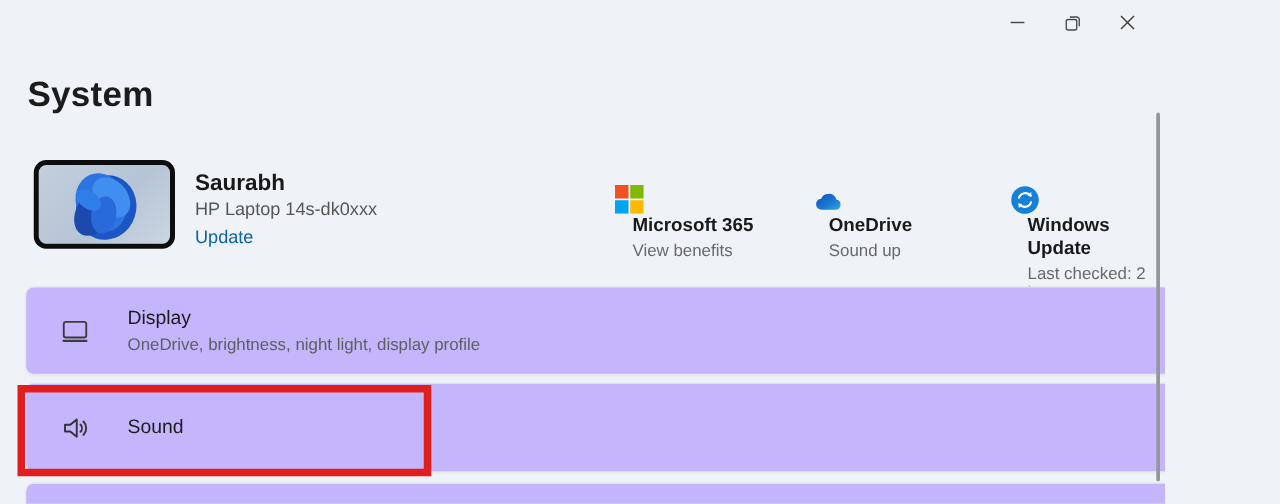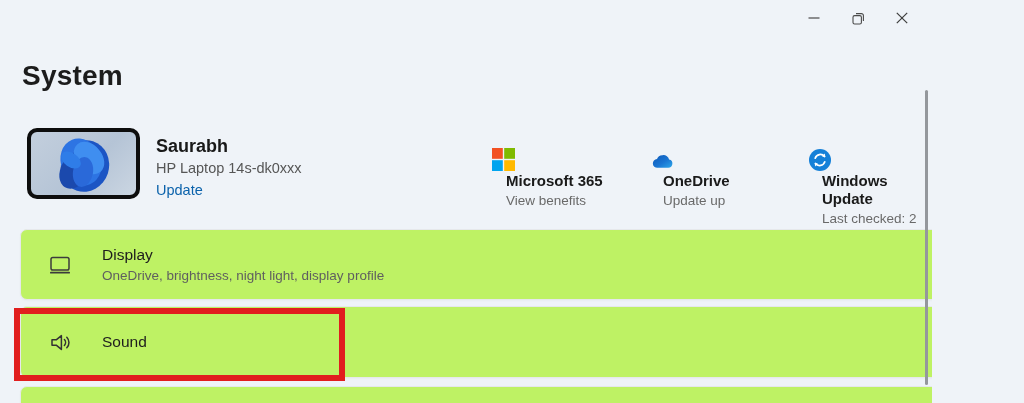--- a/index.html
+++ b/index.html
@@ -40,21 +40,21 @@
   .status-icon { width:24px; height:24px; margin-top:2px; }
   .status-icon svg { display:block; }
   .status-text { margin-left:14px; }
   .status-label { font-size:15px; font-weight:700; color:#1a1a1a; line-height:1.2; }
   .status-sub { font-size:13.5px; color:#696969; margin-top:3px; }
   .st-0 { left:492px; } .st-1 { left:649px; } .st-2 { left:808px; }
 
   
   .card {
     position:absolute; left:20px; width:984px;
-    background:#bef264; border:1px solid #e6e8eb; border-radius:7px;
+    background:#c4b5fd; border:1px solid #e6e8eb; border-radius:7px;
     display:flex; align-items:center;
     box-shadow:0 1px 2px rgba(0,0,0,.03);
   }
   .card-display { top:229px; height:71px; }
   .card-sound   { top:306px; height:72px; }
   .card-partial { top:386px; height:50px; }
   .card-icon { width:24px; height:24px; margin-left:27px; color:#3c3c3c; flex:0 0 auto; }
   .card-icon svg { display:block; }
   .card-text { margin-left:30px; flex:1; }
   .card-title { font-size:15.5px; color:#1d1d1d; }
@@ -148,21 +148,21 @@
             <stop offset="0" stop-color="#0d58b8"></stop>
             <stop offset="0.55" stop-color="#1a75d2"></stop>
             <stop offset="1" stop-color="#2ea7ea"></stop>
           </linearGradient>
         </defs>
         <path d="M13.3 7.2 a5.6 5.6 0 0 0 -5.3 3.8 A4.4 4.4 0 0 0 8.5 19.8 h10.6 a4.2 4.2 0 0 0 1 -8.3 a5.6 5.6 0 0 0 -6.8 -4.3z" fill="url(#od)"></path>
       </svg>
     </span>
     <span class="status-text">
       <div class="status-label">OneDrive</div>
-      <div class="status-sub">Update up</div>
+      <div class="status-sub">Sound up</div>
     </span>
   </div>
 
   <div class="status-item st-2">
     <span class="status-icon">
       <svg width="24" height="24" viewBox="0 0 24 24">
         <circle cx="12" cy="12" r="11" fill="#1580d8"></circle>
         <path d="M7.2 10.2 a5.3 5.3 0 0 1 9.3 -1.6" stroke="#fff" stroke-width="1.7" fill="none" stroke-linecap="round"></path>
         <path d="M16.8 13.8 a5.3 5.3 0 0 1 -9.3 1.6" stroke="#fff" stroke-width="1.7" fill="none" stroke-linecap="round"></path>
         <path d="M16.9 5.6 l0.4 3.4 -3.3 -0.6 z" fill="#fff"></path>

